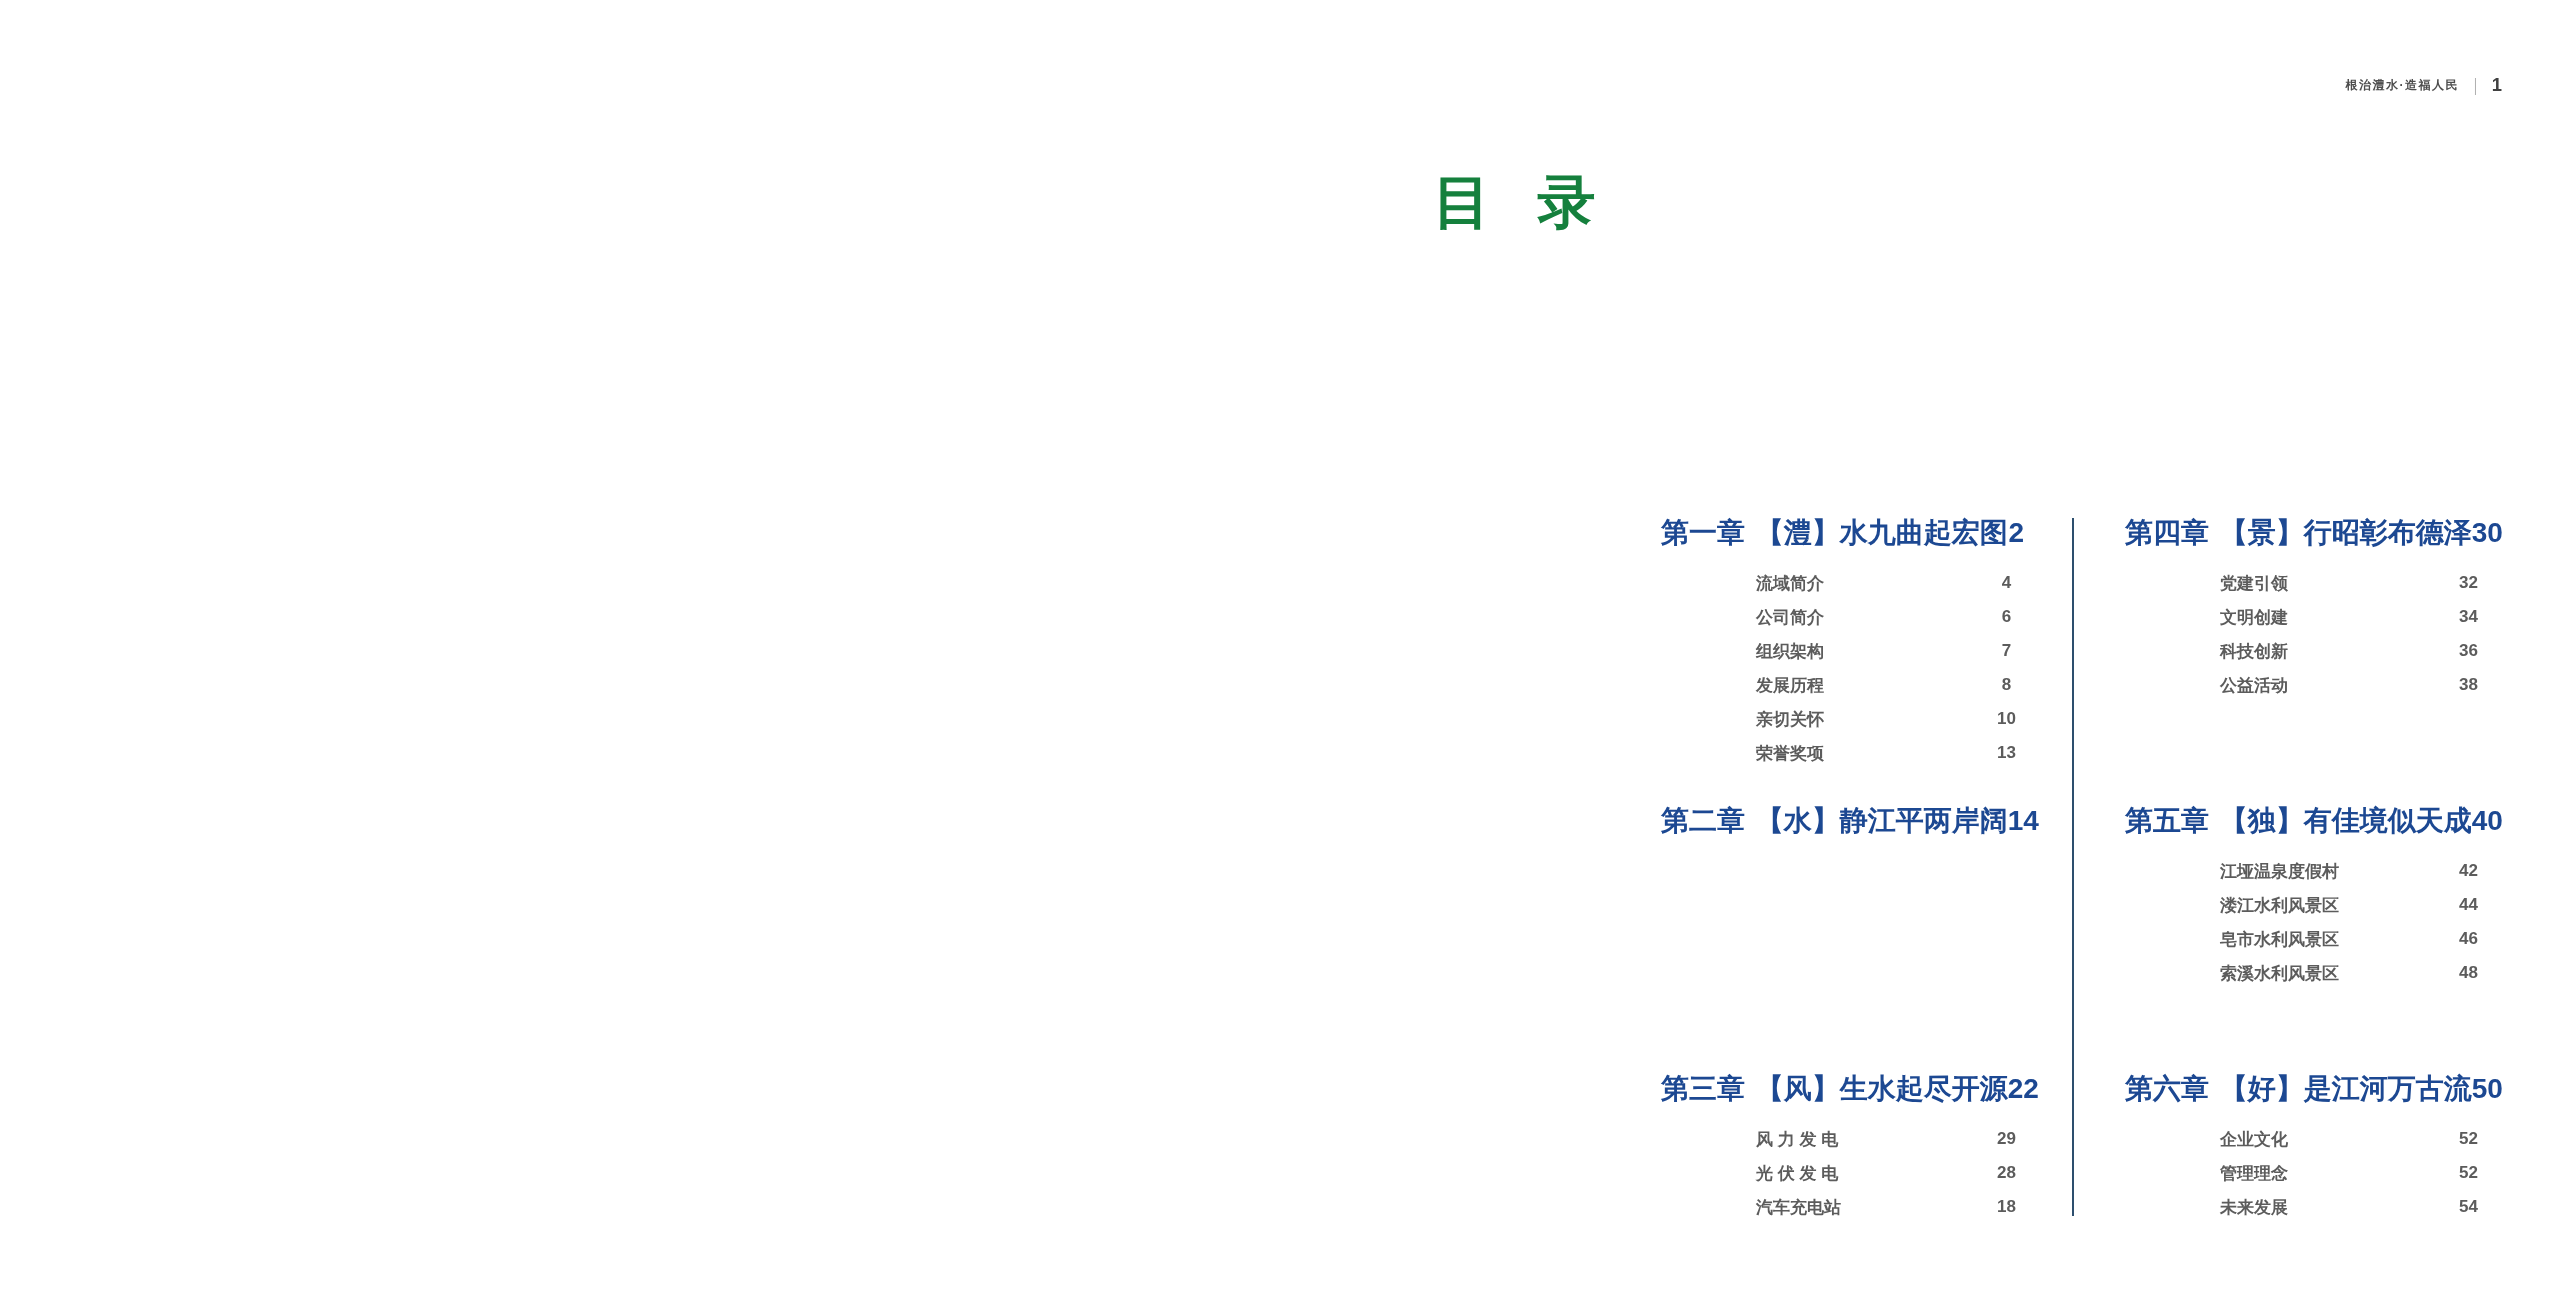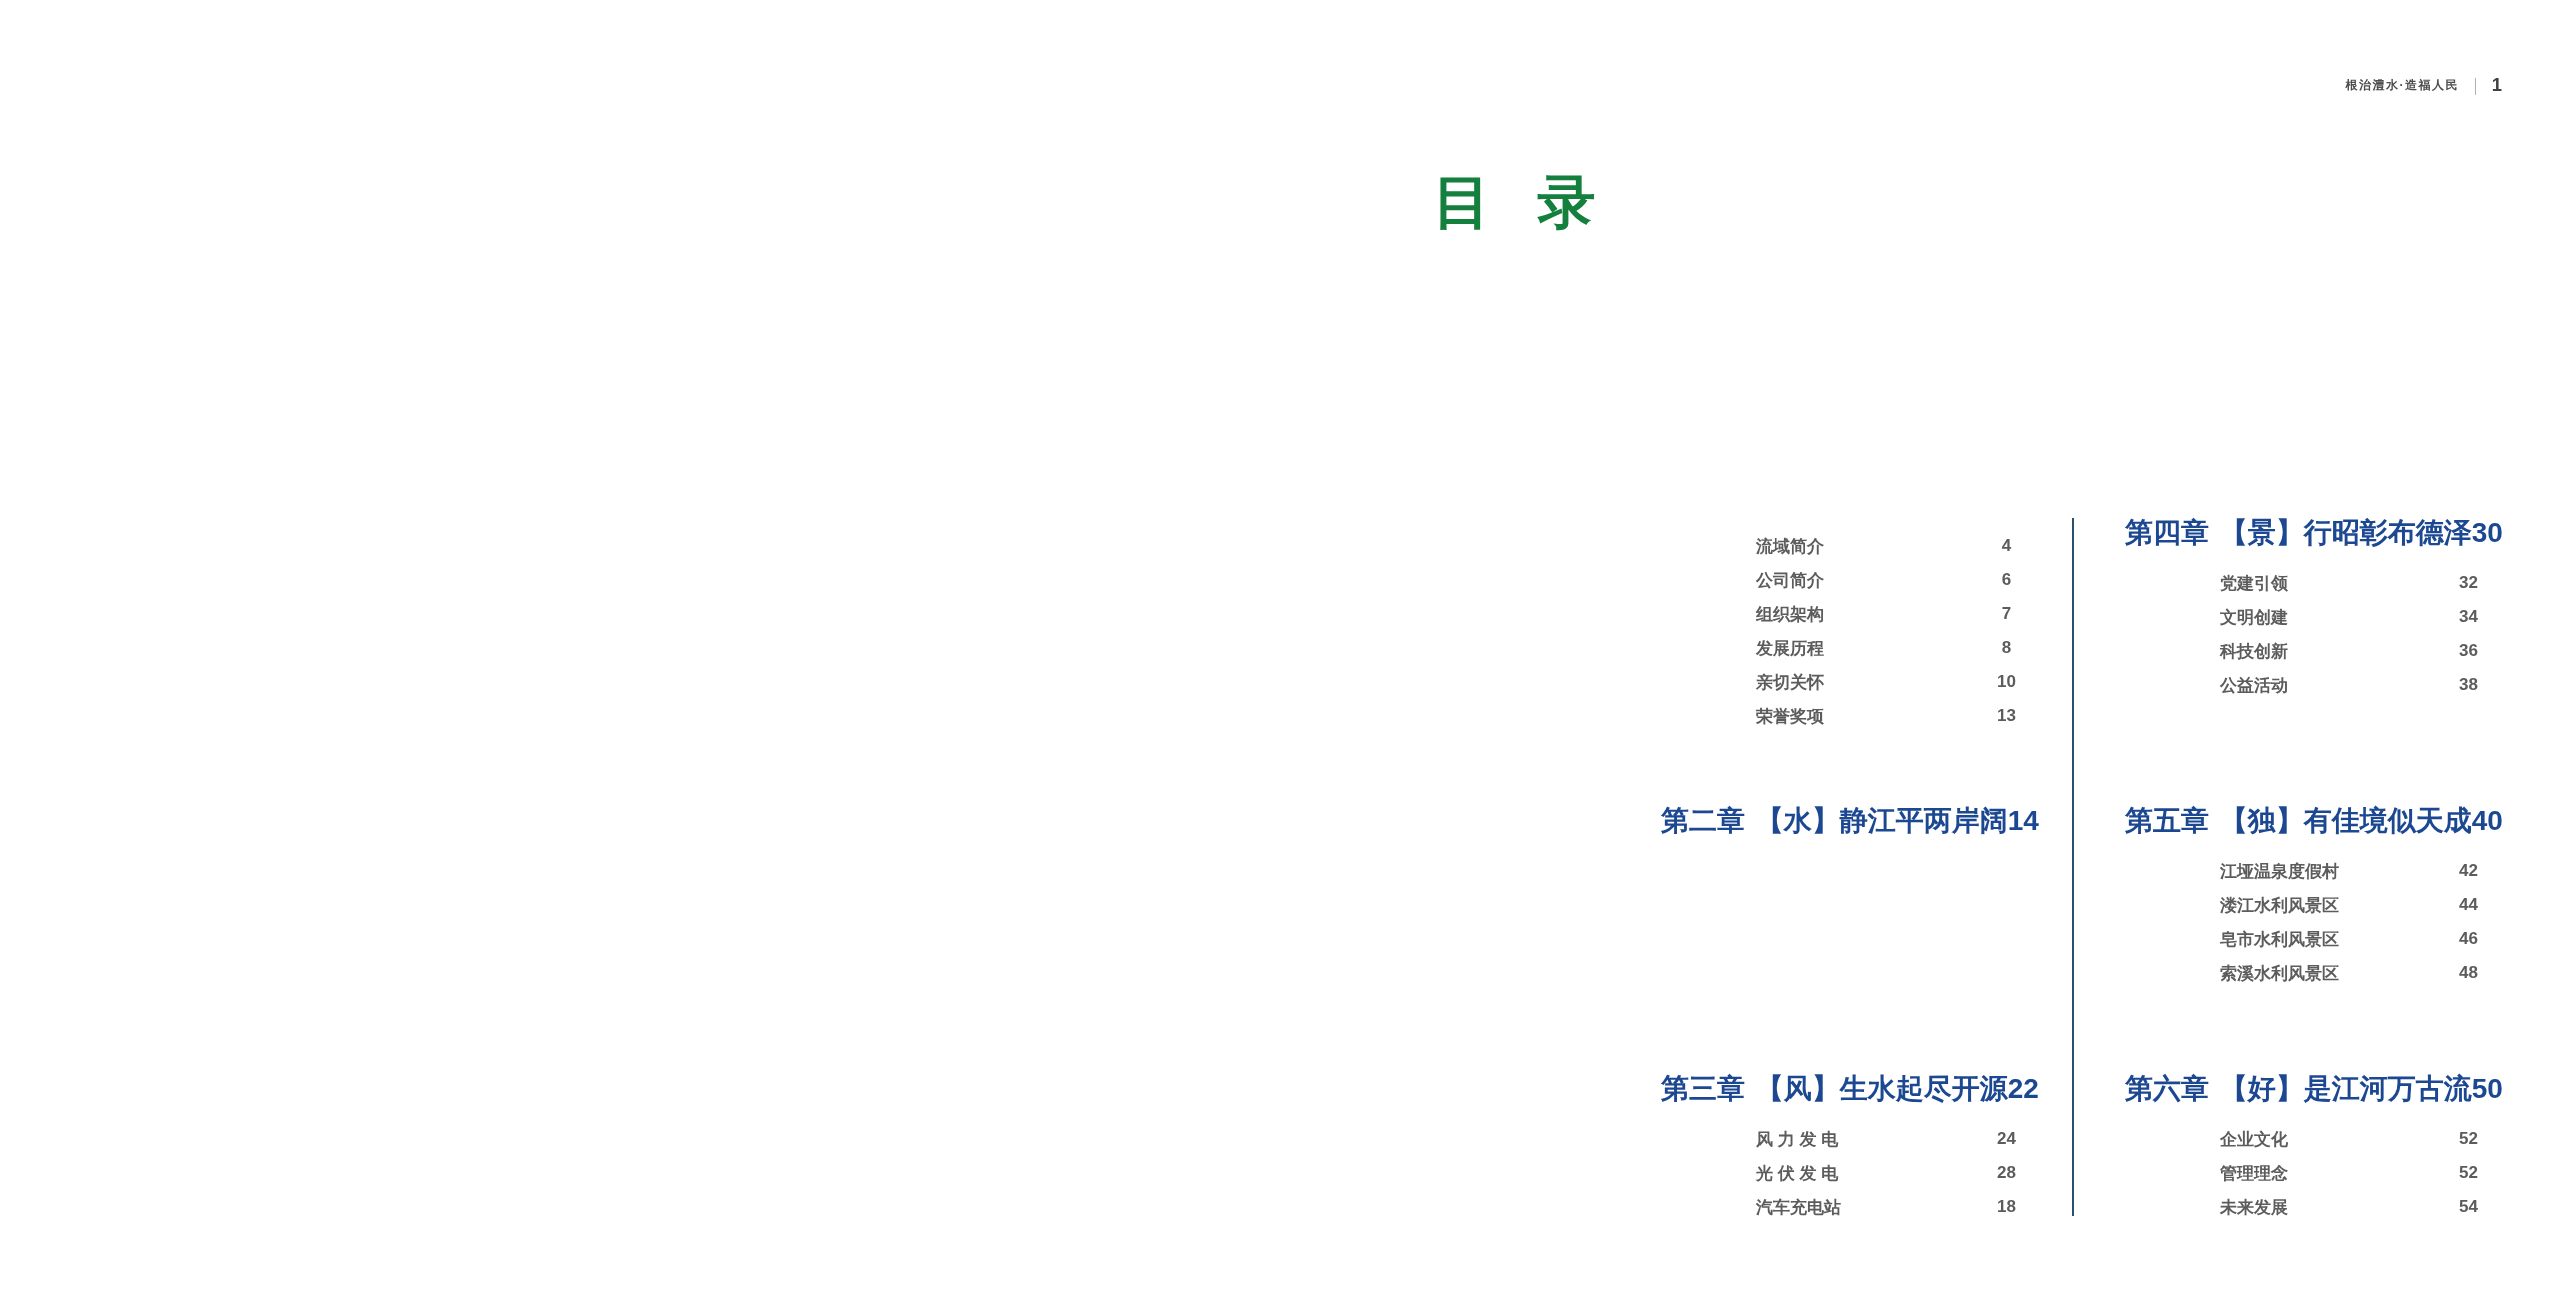--- a/index.html
+++ b/index.html
@@ -90,20 +90,25 @@
   <span class="pagenum">1</span>
 </div>
 
 <h1 class="toc-title">目录</h1>
 
 <div class="column-divider"></div>
 
 <div class="toc-col left">
 
   <section class="chapter c0">
+    <div class="chapter-heading">
+      <span class="chapter-label">第一章</span>
+      <span class="chapter-title">【澧】水九曲起宏图</span>
+      <span class="chapter-page">2</span>
+    </div>
     <div class="toc-items">
       <div class="toc-item">
         <span class="toc-item-label">流域简介</span>
         <span class="toc-item-page">4</span>
       </div>
       <div class="toc-item">
         <span class="toc-item-label">公司简介</span>
         <span class="toc-item-page">6</span>
       </div>
       <div class="toc-item">
@@ -135,21 +140,21 @@
 
   <section class="chapter c2">
     <div class="chapter-heading">
       <span class="chapter-label">第三章</span>
       <span class="chapter-title">【风】生水起尽开源</span>
       <span class="chapter-page">22</span>
     </div>
     <div class="toc-items">
       <div class="toc-item">
         <span class="toc-item-label">风 力 发 电</span>
-        <span class="toc-item-page">24</span>
+        <span class="toc-item-page">29</span>
       </div>
       <div class="toc-item">
         <span class="toc-item-label">光 伏 发 电</span>
         <span class="toc-item-page">28</span>
       </div>
       <div class="toc-item">
         <span class="toc-item-label">汽车充电站</span>
         <span class="toc-item-page">18</span>
       </div>
     </div>

